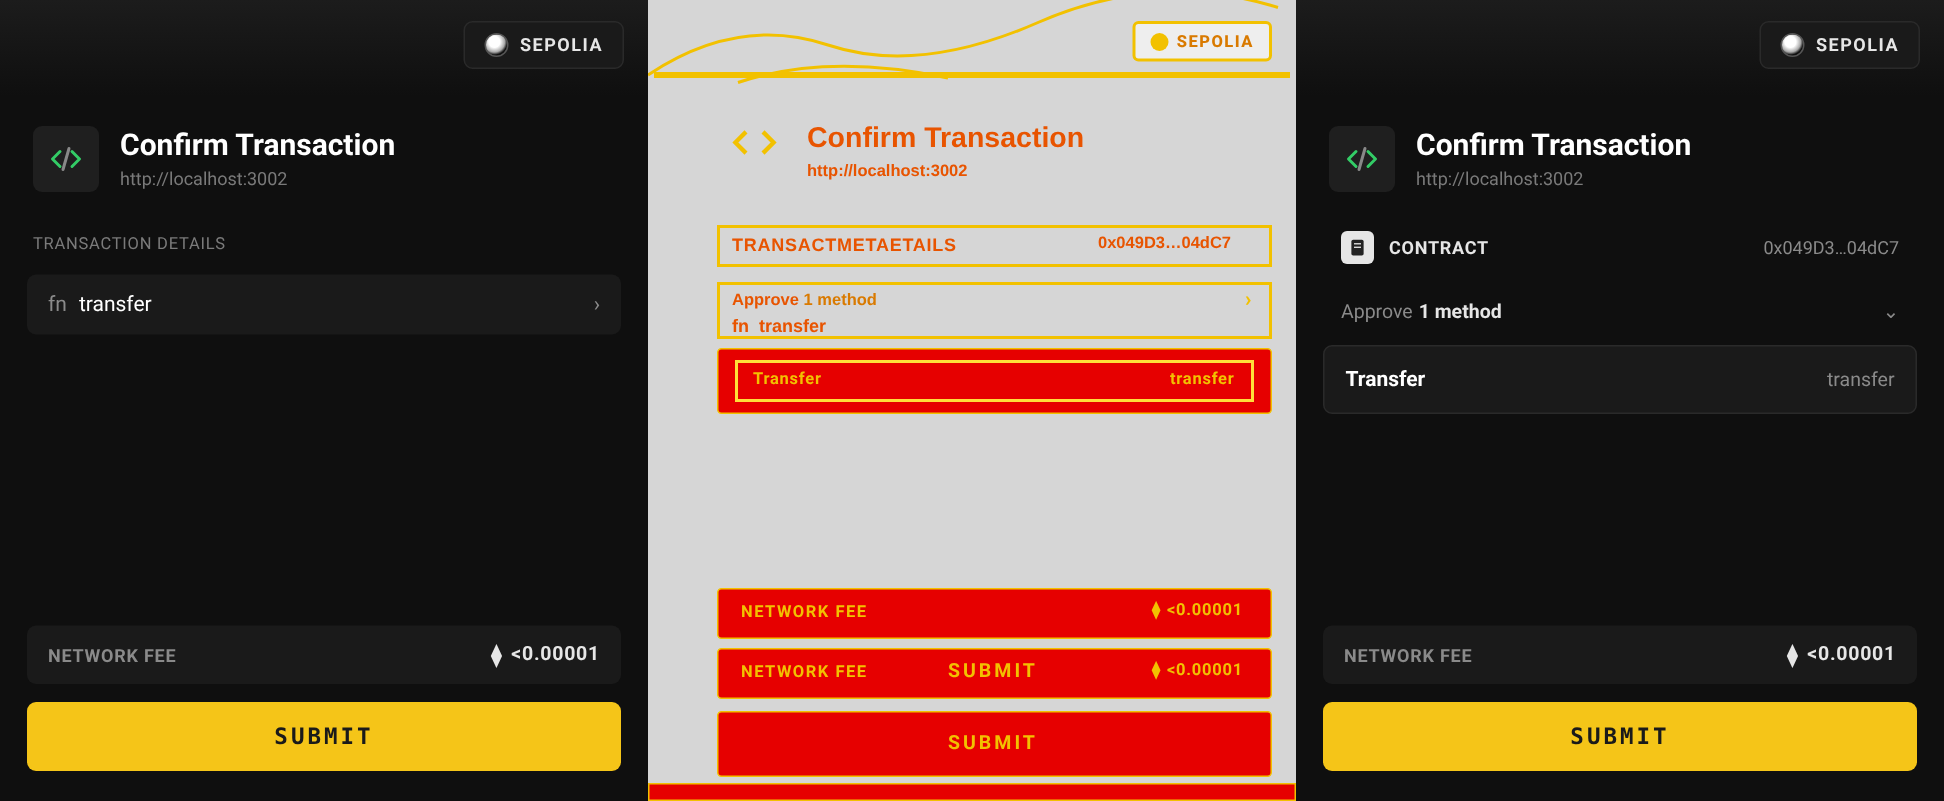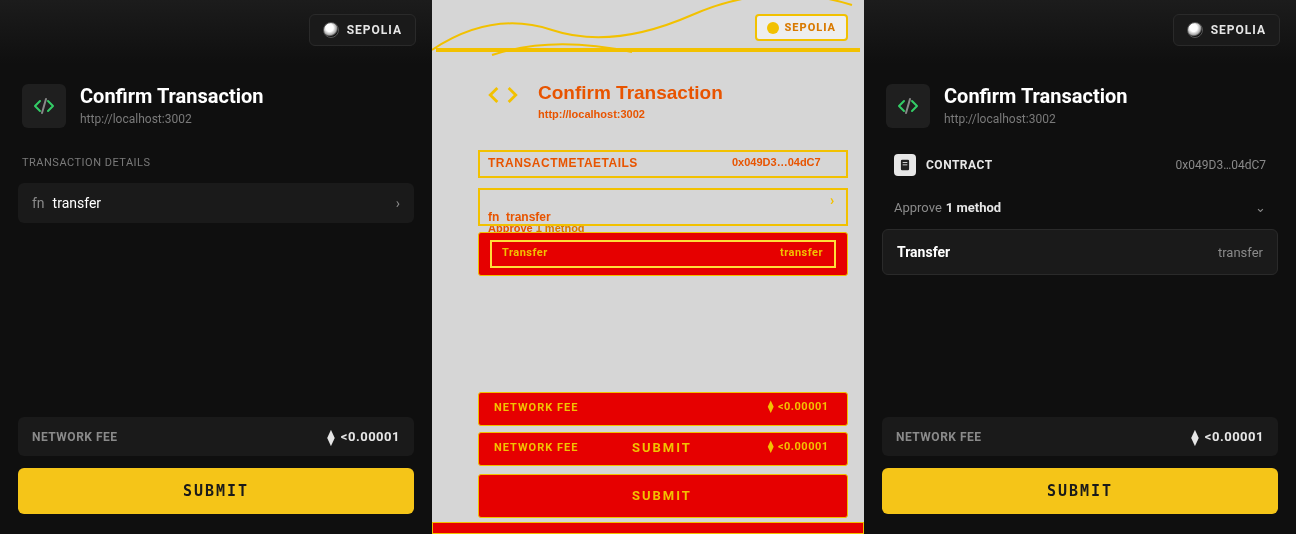--- a/index.html
+++ b/index.html
@@ -269,21 +269,21 @@
           <path d="M16 7l5 5-5 5" stroke="#f2c100" stroke-width="2" fill="none"></path>
         </svg>
     </div>
     <div class="rtxt" style="left:106px;top:82px;font-size:19px;">Confirm Transaction</div>
     <div class="rtxt" style="left:106px;top:108px;font-size:11px;font-weight:600;">http://localhost:3002</div>
 
     <div class="ybox" style="left:46px;top:150px;width:370px;height:28px;"></div>
     <div class="rtxt" style="left:56px;top:156px;font-size:12px;letter-spacing:0.5px;">TRANSACTMETAETAILS</div>
     <div class="rtxt" style="left:300px;top:156px;font-size:11px;">0x049D3…04dC7</div>
 
-    <div class="rtxt" style="left:56px;top:194px;font-size:11px;margin-top:28px;">
+    <div class="rtxt" style="left:56px;top:194px;font-size:11px;">
       <span>Approve</span>
       <b style="color:#d97a00;">1 method</b>
     </div>
     <div class="rtxt" style="left:56px;top:210px;font-size:12px;">
       <span>fn</span>&nbsp;
       <span>transfer</span>
     </div>
     <div class="ybox" style="left:46px;top:188px;width:370px;height:38px;"></div>
     <span class="gtxt" style="position:absolute;left:398px;top:192px;font-size:14px;">›</span>
 

